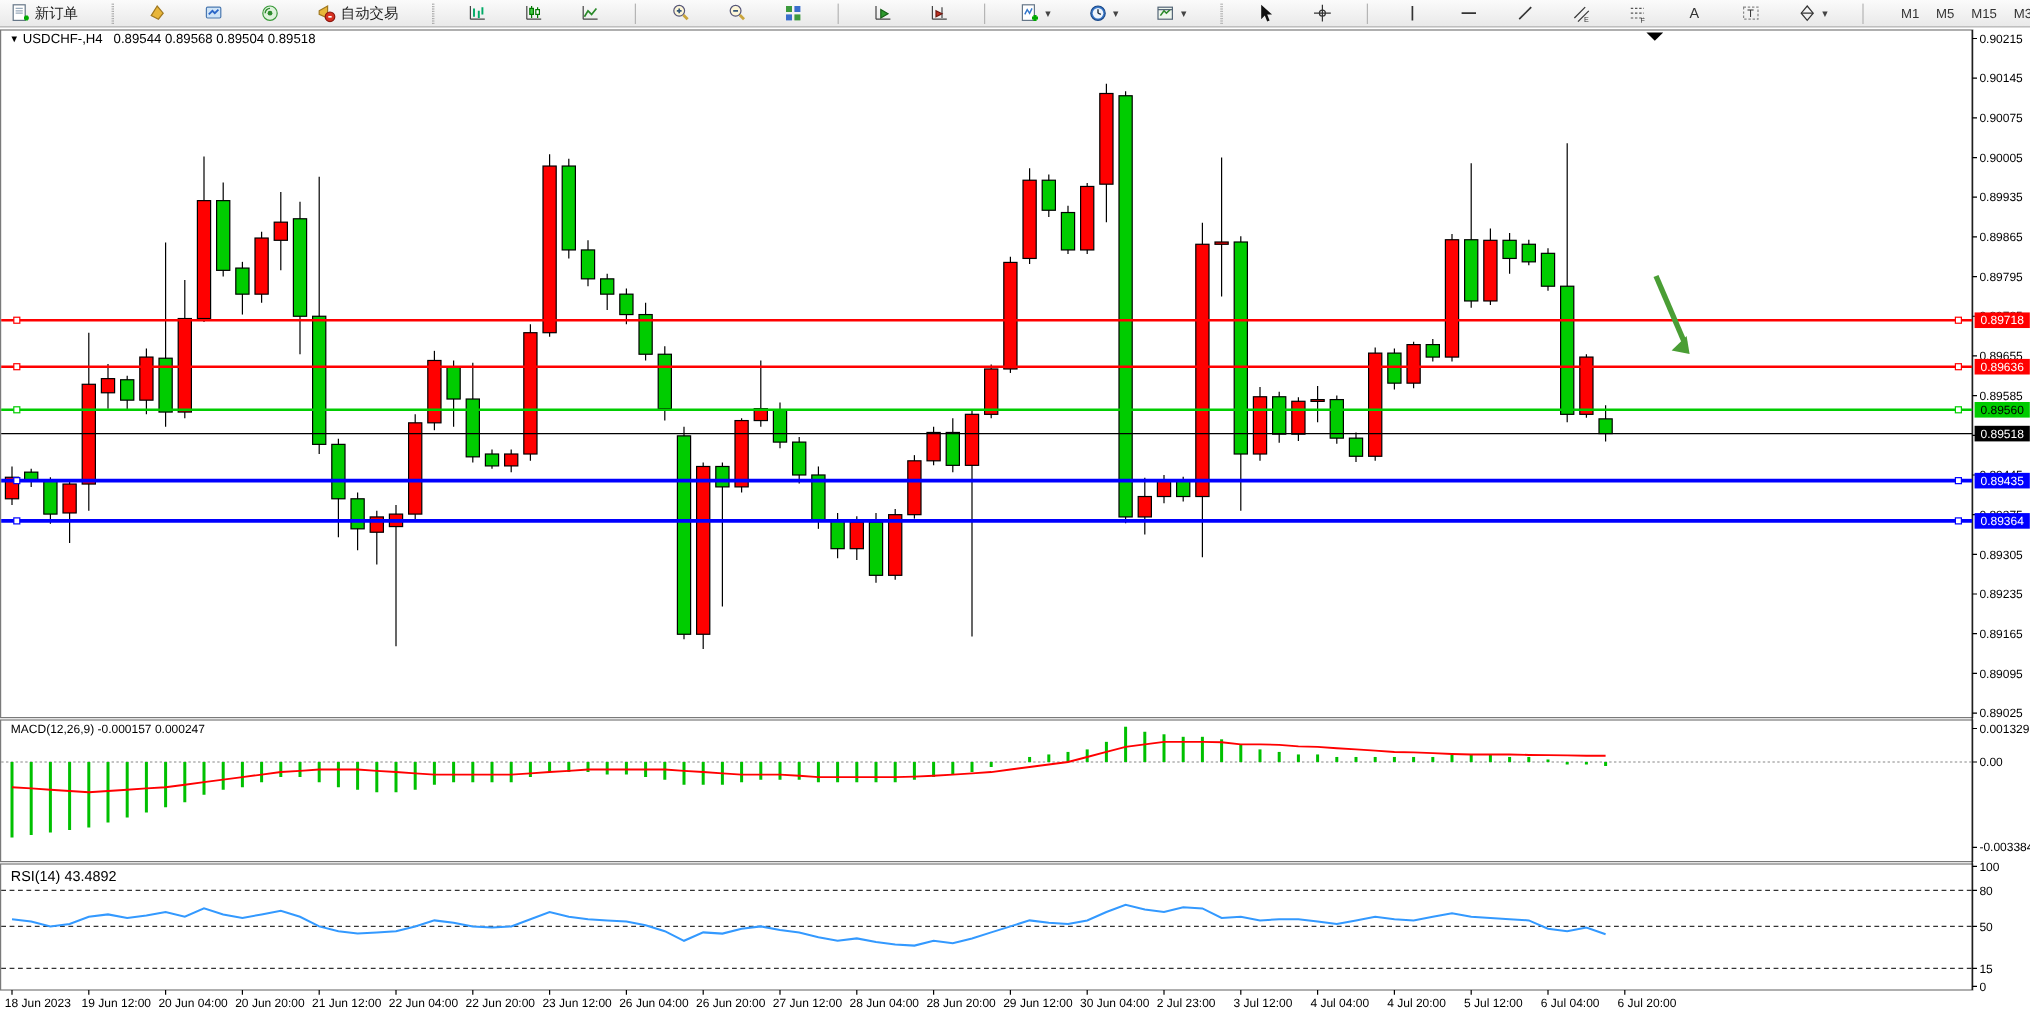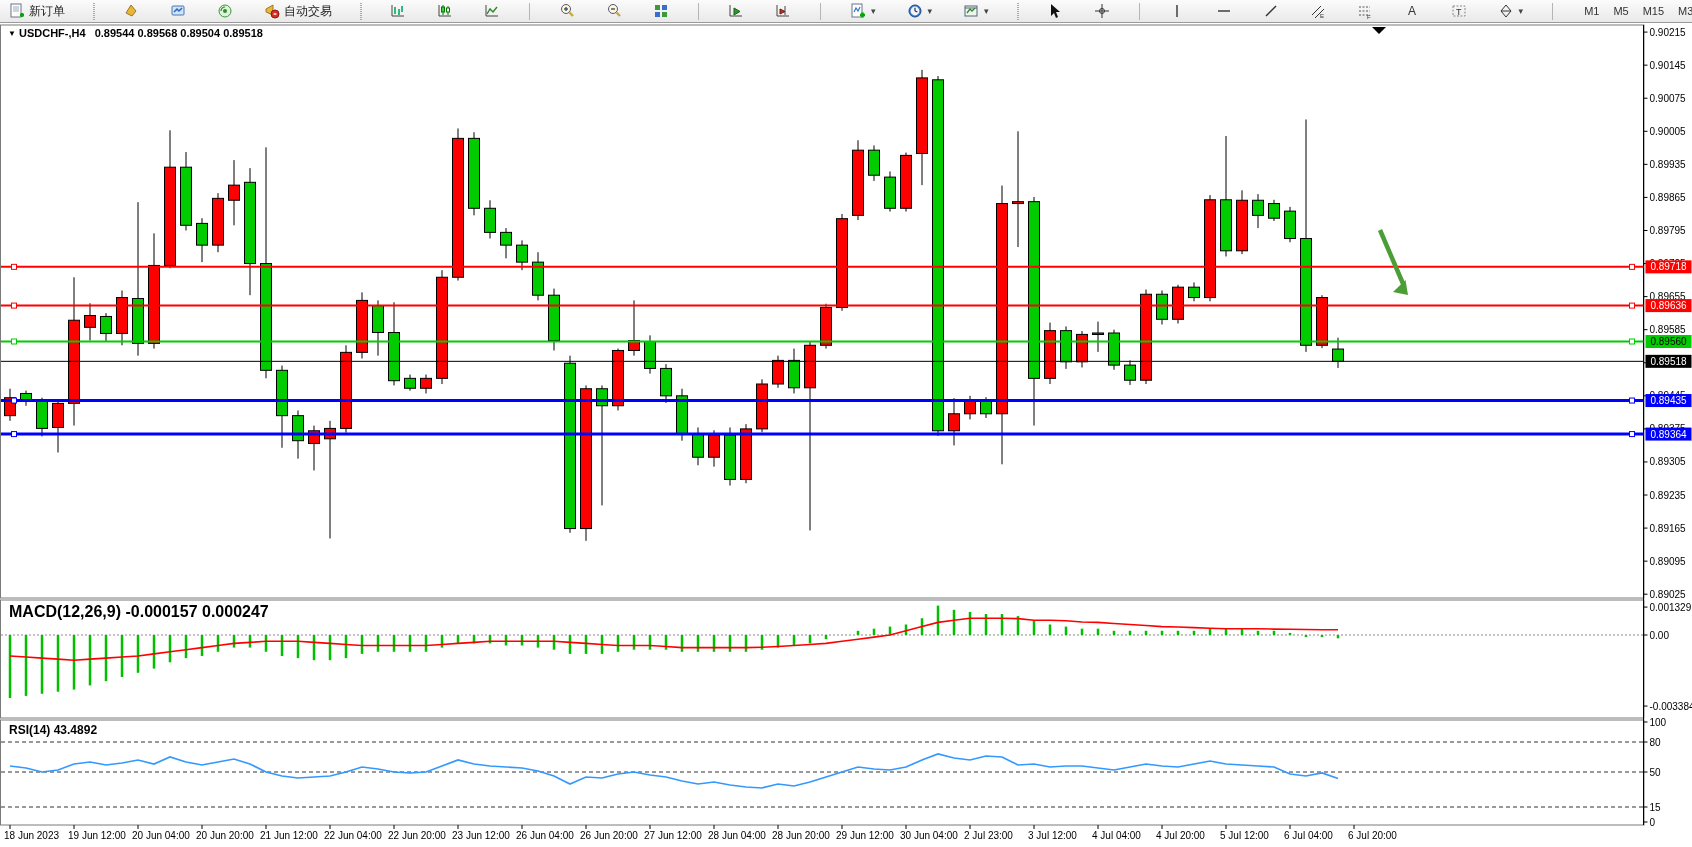--- a/index.html
+++ b/index.html
@@ -14,23 +14,23 @@
   .grip { width:4px; height:17px; border-left:1px dotted #aaa; border-right:1px dotted #aaa; margin:0 2px; }
   .ico { width:16px; height:16px; display:inline-block; position:relative; }
   .caret { font-size:9px; color:#444; margin-left:1px; }
   .tf { font-size:11px; padding:2px 6px; color:#333; border:1px solid transparent; }
   .tf.active { background:#fff; border:1px solid #9db; border-color:#8aa; box-shadow:inset 0 0 2px #bbb; }
   #tbright { margin-left:auto; display:flex; align-items:center; gap:8px; }
   .badge1 { position:absolute; right:-5px; top:-4px; background:#e03010; color:#fff; font-size:9px;
     width:11px; height:11px; border-radius:6px; text-align:center; line-height:11px; }
   #chartwrap { position:absolute; left:0; top:23px; width:1692px; height:824px; background:#fff; }
   svg text { font-family:"Liberation Sans","DejaVu Sans",sans-serif; }
-  .overlay { position:absolute; pointer-events:none; color:#000;font-weight:bold; }
+  .overlay { position:absolute; pointer-events:none; color:#000; }
   #symtitle { left:8px; top:4px; font-size:11px; }
-  #macdlabel { left:9px; top:580px; font-size:16px; }
+  #macdlabel { left:9px; top:580px; font-size:10px; }
   #rsilabel { left:9px; top:700px; font-size:12px; }
 </style>
 </head>
 <body>
 
 <div id="toolbar">
   <span class="tbtn">
     <span class="ico">
       <svg width="16" height="16">
           <rect x="2" y="1" width="10" height="13" fill="#fff" stroke="#678" stroke-width="1"></rect>

